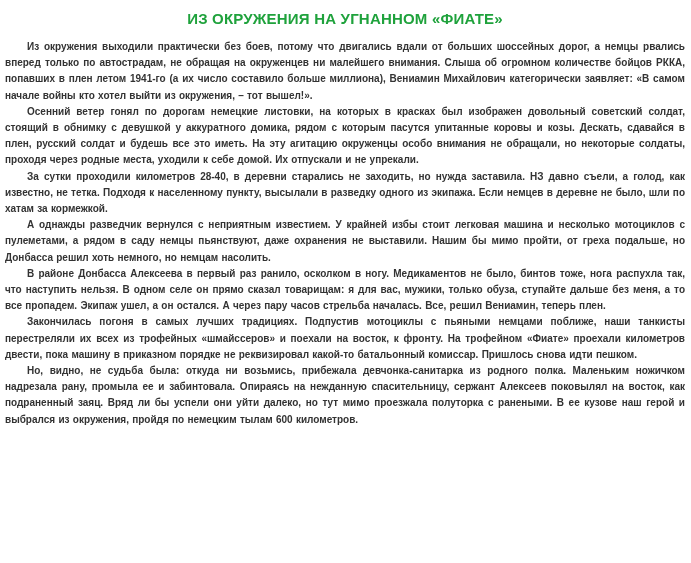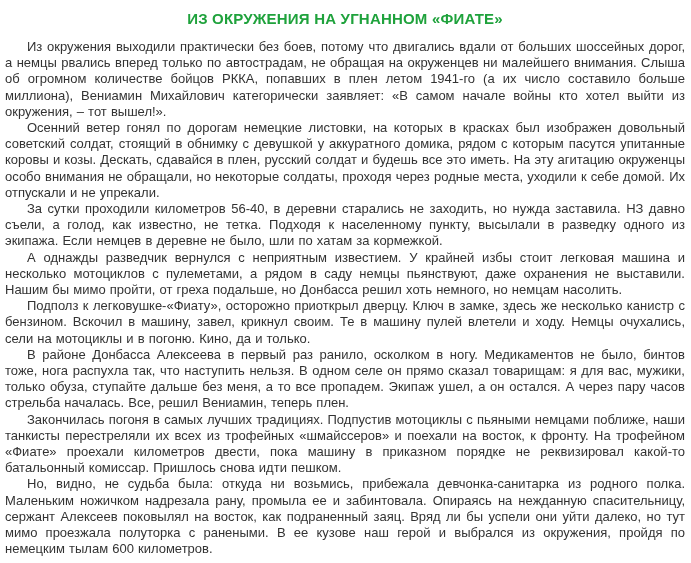--- a/index.html
+++ b/index.html
@@ -23,33 +23,33 @@
     text-align: center;
     font-size: 15px;
     font-weight: bold;
     margin: 2px 0 12px 0;
     letter-spacing: 0.2px;
   }
   .article-body p {
     margin: 0;
     text-align: justify;
     text-indent: 22px;
-    font-size: 13px;
+    font-size: 10px;
     line-height: 16.2px;
     word-spacing: 0.5px;
+    font-weight: bold;
   }
 </style>
 </head>
 <body>
 
 <div class="page">
   <div class="article-title" style="color: rgb(31, 162, 60);">ИЗ ОКРУЖЕНИЯ НА УГНАННОМ «ФИАТЕ»</div>
   <div class="article-body" style="color: rgb(51, 51, 51);">
     <p>Из окружения выходили практически без боев, потому что двигались вдали от больших шоссейных дорог, а немцы рвались вперед только по автострадам, не обращая на окруженцев ни малейшего внимания. Слыша об огромном количестве бойцов РККА, попавших в плен летом 1941-го (а их число составило больше  миллиона), Вениамин Михайлович категорически заявляет: «В самом начале войны кто хотел выйти из окружения, – тот вышел!».</p>
     <p>Осенний ветер гонял по дорогам немецкие листовки, на которых в красках был изображен довольный советский солдат, стоящий в обнимку с девушкой у аккуратного домика, рядом с которым пасутся упитанные коровы и козы. Дескать, сдавайся в плен, русский солдат и будешь все это иметь. На эту агитацию окруженцы особо внимания не обращали, но некоторые солдаты, проходя через родные места, уходили к себе домой. Их отпускали и не упрекали.</p>
-    <p>За сутки проходили километров 56-40, в деревни старались не заходить, но нужда заставила. НЗ давно съели, а голод, как известно, не тетка. Подходя к населенному пункту, высылали в разведку одного из экипажа. Если немцев в деревне не было, шли по хатам за кормежкой.</p>
+    <p>За сутки проходили километров 28-40, в деревни старались не заходить, но нужда заставила. НЗ давно съели, а голод, как известно, не тетка. Подходя к населенному пункту, высылали в разведку одного из экипажа. Если немцев в деревне не было, шли по хатам за кормежкой.</p>
     <p>А однажды разведчик вернулся с неприятным известием. У крайней избы стоит легковая машина и несколько мотоциклов с пулеметами, а рядом в саду немцы пьянствуют, даже  охранения не выставили. Нашим бы мимо пройти, от греха подальше, но Донбасса решил хоть немного, но немцам насолить.</p>
-    <p>Подполз к легковушке-«Фиату», осторожно приоткрыл дверцу. Ключ в замке,  здесь же несколько канистр с бензином. Вскочил в машину, завел, крикнул своим. Те в машину пулей влетели и ходу. Немцы очухались, сели на мотоциклы и в погоню. Кино, да и только.</p>
     <p>В районе Донбасса Алексеева в первый раз ранило, осколком в ногу. Медикаментов не было, бинтов тоже, нога распухла так, что наступить нельзя. В одном селе он прямо сказал товарищам: я для вас, мужики, только обуза, ступайте дальше без меня, а то все пропадем. Экипаж ушел, а он остался. А через пару часов стрельба началась. Все, решил Вениамин, теперь плен.</p>
     <p>Закончилась погоня в самых лучших традициях. Подпустив мотоциклы с пьяными немцами поближе, наши танкисты перестреляли их всех из трофейных «шмайссеров» и поехали на восток, к фронту. На трофейном «Фиате» проехали километров двести, пока машину в приказном порядке не реквизировал какой-то батальонный комиссар. Пришлось снова идти пешком.</p>
     <p>Но, видно, не судьба была: откуда ни возьмись, прибежала девчонка-санитарка из родного полка. Маленьким ножичком надрезала рану, промыла ее и забинтовала. Опираясь на нежданную спасительницу, сержант Алексеев поковылял на восток, как подраненный заяц. Вряд ли бы успели они уйти далеко, но тут мимо проезжала полуторка с ранеными. В ее кузове наш герой и выбрался из окружения, пройдя по немецким тылам 600 километров.</p>
   </div>
 </div>
 
 </body></html>

